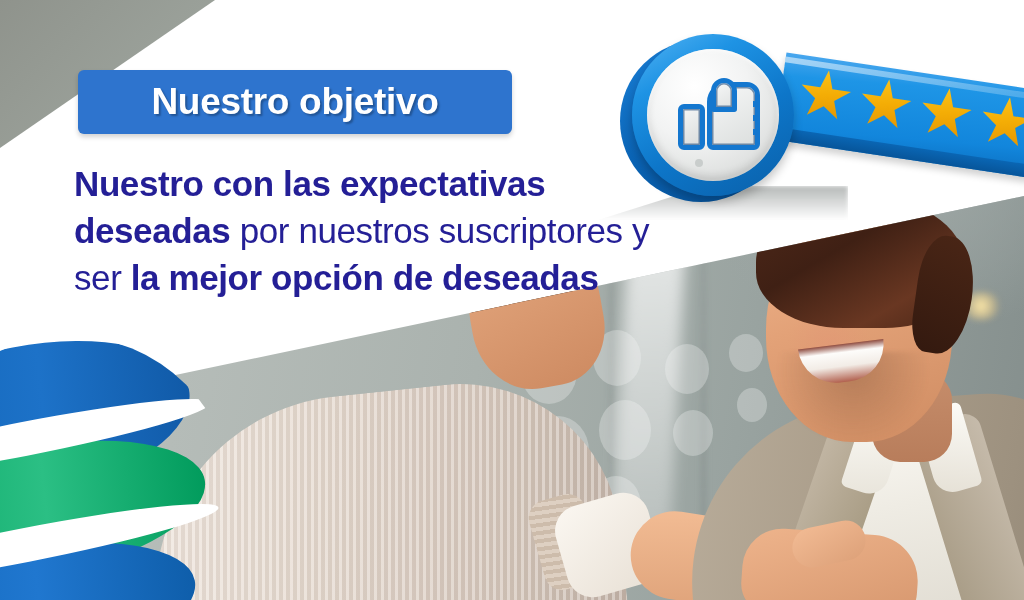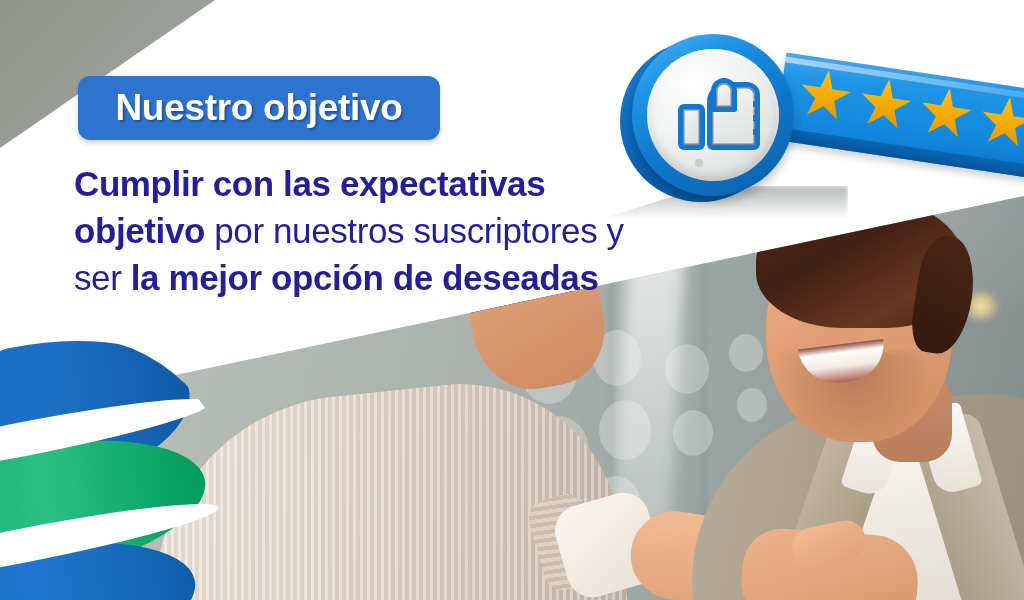--- a/index.html
+++ b/index.html
@@ -206,24 +206,24 @@
   
   .white-wedge{
     position:absolute; left:0; top:0; width:1024px; height:600px;
     background:#ffffff;
     clip-path:polygon(0 0, 1024px 0, 1024px 190px, 0 406px);
     pointer-events:none;
   }
 
   
   .pill{
-    position:absolute; left:78px; top:76px;
-    width:362px; height:64px;
+    position:absolute; left:78px; top:70px;
+    width:434px; height:64px;
     background:#2e74ce;
-    border-radius:12px;
+    border-radius:6px;
     display:flex; align-items:center; justify-content:center;
     box-shadow:0 3px 5px rgba(0,0,0,.18);
   }
   .pill-label{
     color:#ffffff;
     font-size:37px;
     font-weight:700;
     letter-spacing:-.3px;
     text-shadow:2px 2px 2px rgba(0,0,0,.28);
     white-space:nowrap;
@@ -453,21 +453,21 @@
         <div class="thumb-up"></div>
       </div>
     </div>
   </div>
 
   <div class="pill">
     <span class="pill-label">Nuestro objetivo</span>
   </div>
 
   <h1 class="headline">
-    <b>Cumplir con las expectativas objetivo</b><span> por nuestros suscriptores y ser </span><b>la mejor opción de deseadas</b>
+    <b>Nuestro con las expectativas deseadas</b><span> por nuestros suscriptores y ser </span><b>la mejor opción de deseadas</b>
   </h1>
 
   <div class="logo">
     <div class="logo-clip">
       <div class="swoosh sw1"></div>
       <div class="swoosh sw2"></div>
       <div class="swoosh sw3"></div>
 
       <div class="logo-gapA"></div>
       <div class="logo-gapB"></div>

